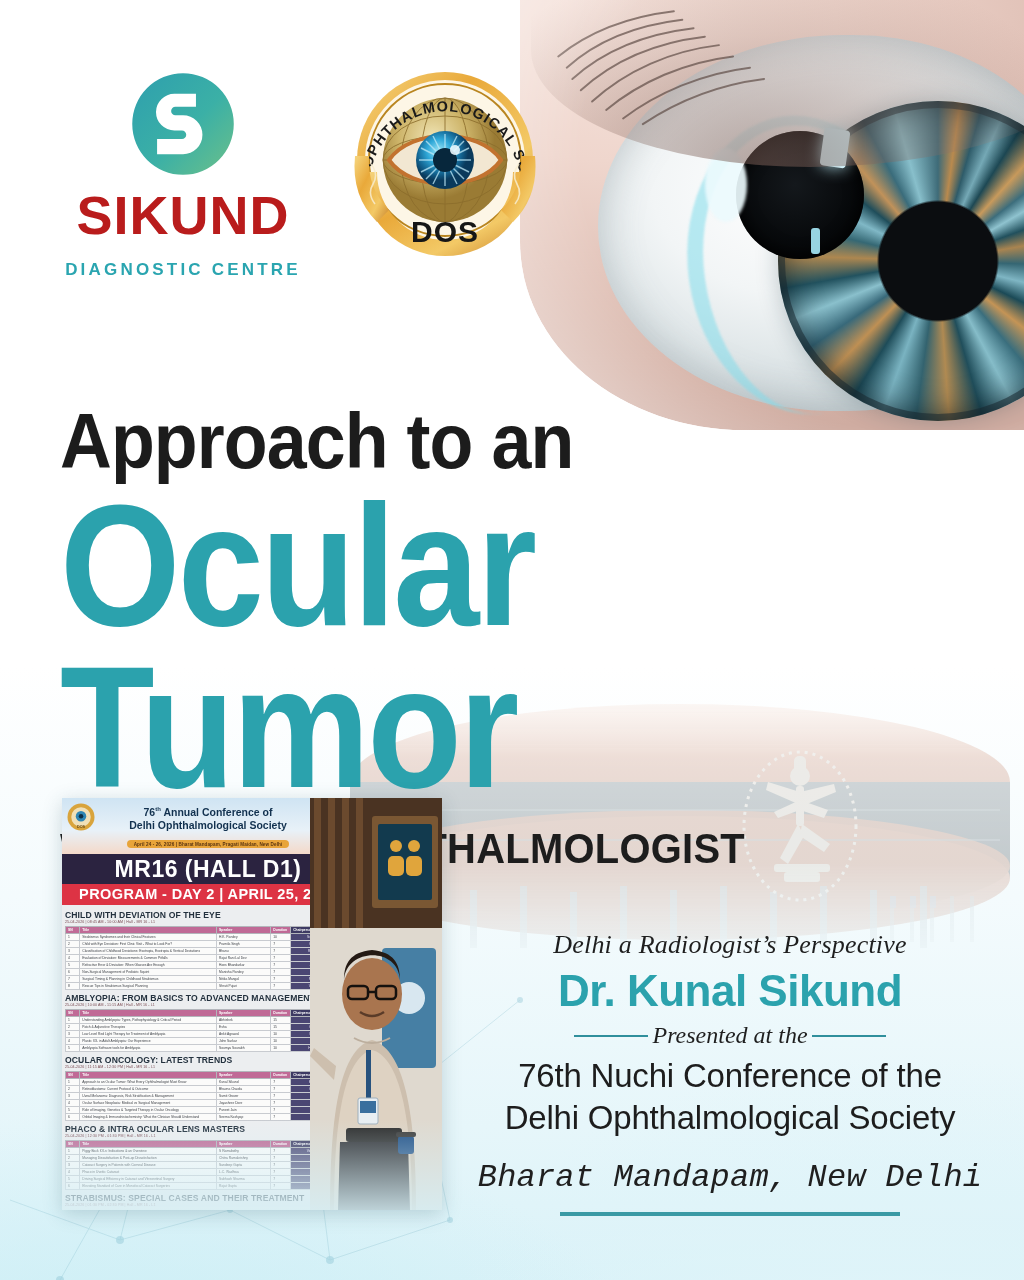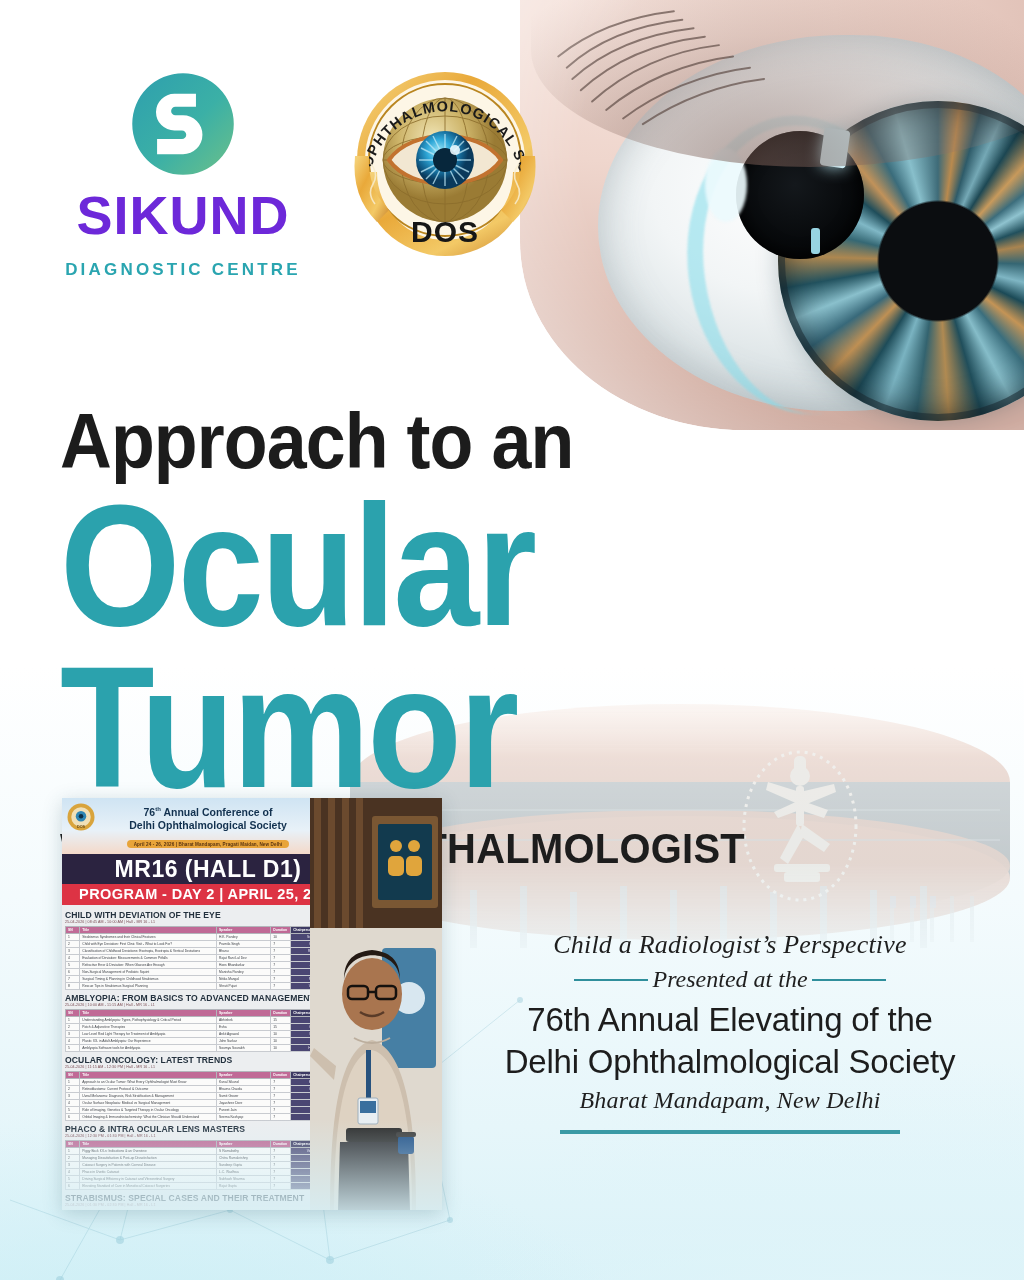--- a/index.html
+++ b/index.html
@@ -85,21 +85,21 @@
   .venue{
     position:absolute;left:330px;top:690px;width:700px;height:300px;opacity:.30;
     -webkit-mask-image:linear-gradient(to bottom, rgba(0,0,0,.2) 0%, #000 22%, #000 58%, rgba(0,0,0,0) 96%);
     mask-image:linear-gradient(to bottom, rgba(0,0,0,.2) 0%, #000 22%, #000 58%, rgba(0,0,0,0) 96%);
   }
 
   
   .logo-sikund{position:absolute;left:58px;top:70px;width:250px;}
   .sikund-mark{width:108px;height:108px;margin:0 auto;display:block;}
   .sikund-word{
-    text-align:center;color:#6d28d9;font-weight:800;letter-spacing:1px;
+    text-align:center;color:#b91c1c;font-weight:800;letter-spacing:1px;
     font-size:54px;line-height:54px;margin-top:10px;
   }
   .sikund-sub{
     text-align:center;color:#2aa5b0;font-weight:700;letter-spacing:3.2px;
     font-size:17px;margin-top:18px;
   }
   .logo-dos{position:absolute;left:345px;top:60px;width:200px;height:205px;}
 
   
   .headline{position:absolute;left:60px;top:366px;width:900px;margin-top:36px;}
@@ -190,22 +190,22 @@
   }
   .sp-presented .rule{height:2px;width:74px;background:#2f8f9c;}
   .sp-presented .txt{
     font-family:"Liberation Serif", serif;font-style:italic;font-size:24px;color:#1f1f1f;
   }
   .sp-conf{
     margin-top:6px;font-size:33px;line-height:42px;font-weight:400;color:#1d1d1d;
     letter-spacing:-.2px;
   }
   .sp-venue{
-    margin-top:4px;font-family:Liberation Serif, serif;font-style:italic;
-    font-size:24px;color:#1f1f1f;letter-spacing:.2px;
+    margin-top:20px;font-family:Liberation Mono, monospace;font-style:italic;
+    font-size:32px;color:#1f1f1f;letter-spacing:.2px;
   }
   .sp-rule{margin:16px auto 0;width:340px;height:4px;background:#3a9aa5;}
 </style>
 </head>
 <body>
 
 <div class="stage">
 
   <div class="bg-wash"></div>
 
@@ -744,27 +744,28 @@
           <rect x="88" y="338" width="16" height="18" rx="3" fill="#1f4f86"></rect>
           <rect x="86" y="334" width="20" height="5" rx="2" fill="#3b3b3b"></rect>
         </svg>
       </div>
 
       <div class="pc-fade"></div>
     </div>
   </div>
 
   <div class="speaker">
-    <div class="sp-persp">Child a Radiologist’s Perspective</div>
+    <div class="sp-persp">Delhi a Radiologist’s Perspective</div>
+    <div class="sp-name">Dr. Kunal Sikund</div>
     <div class="sp-presented">
       <span class="rule"></span>
       <span class="txt">Presented at the</span>
       <span class="rule"></span>
     </div>
     <div class="sp-conf">
-      <div>76th Annual Elevating of the</div>
+      <div>76th Nuchi Conference of the</div>
       <div>Delhi Ophthalmological Society</div>
     </div>
     <div class="sp-venue">Bharat Mandapam, New Delhi</div>
     <div class="sp-rule"></div>
   </div>
 
 </div>
 
 </body></html>

